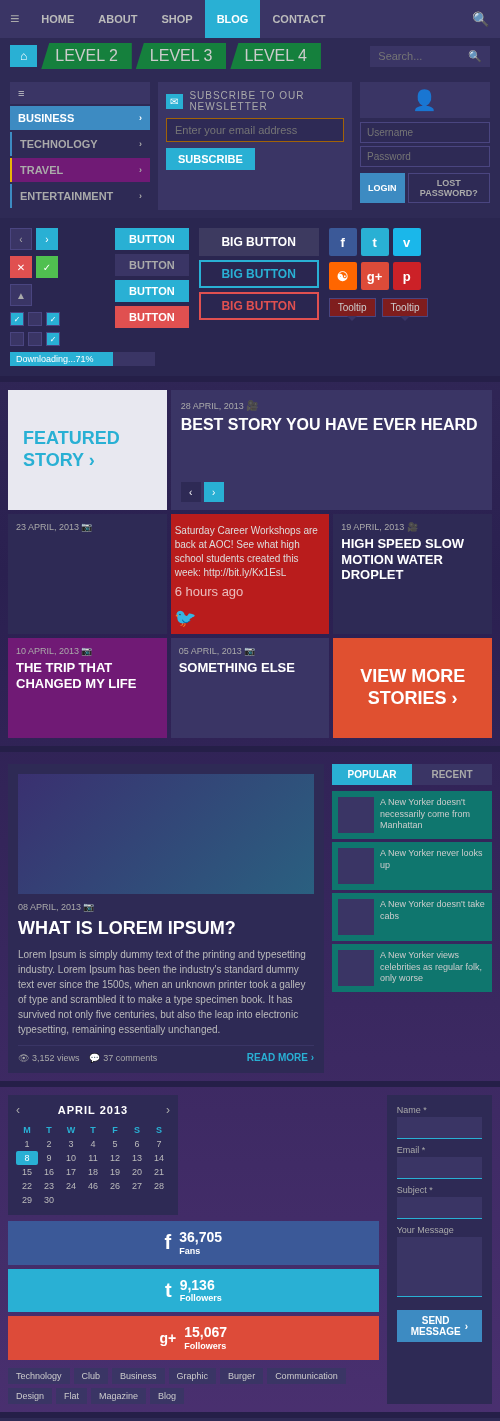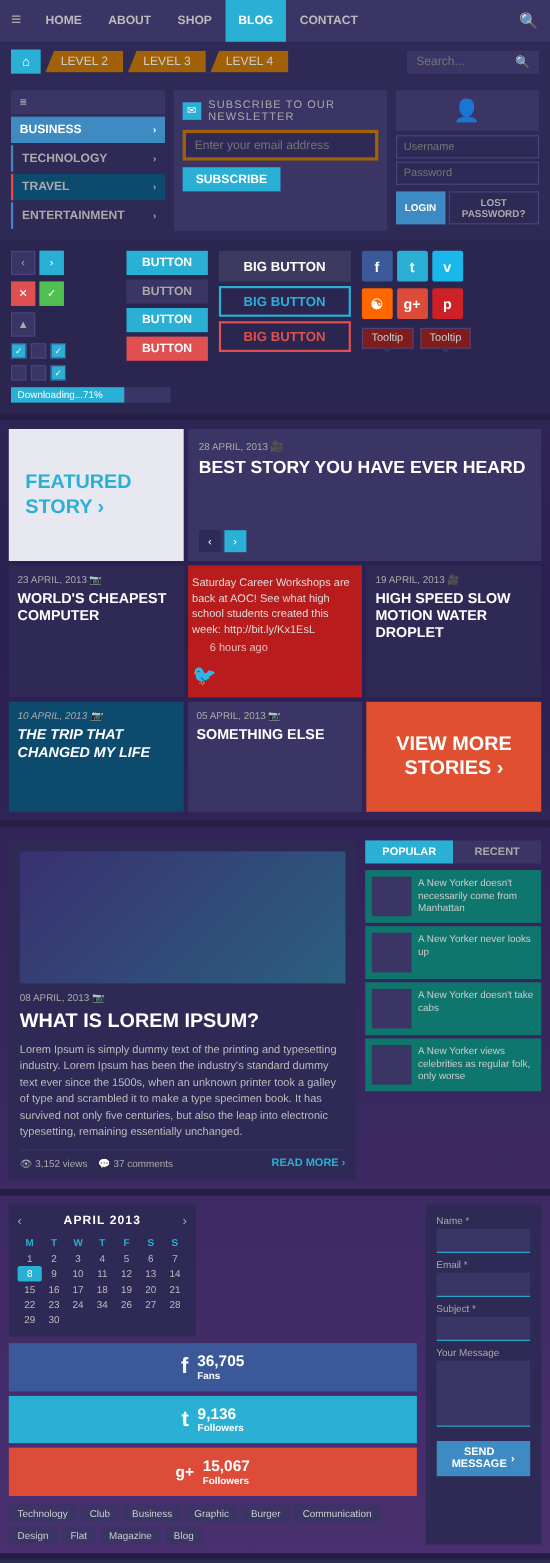--- a/index.html
+++ b/index.html
@@ -39,24 +39,24 @@
     .breadcrumb-bar {
       background: #2e2a55;
       display: flex;
       align-items: center;
       height: 36px;
       padding: 0 10px;
       gap: 2px;
     }
     .bc-home { background: #29b0d4; color: #fff; padding: 4px 10px; font-size: 12px; }
     .bc-item {
-      background: #a16207;
+      background: #15803d;
       color: #ccc;
       padding: 4px 14px;
-      font-size: 11px;
+      font-size: 16px;
       margin-left: 2px;
       clip-path: polygon(8px 0%, 100% 0%, calc(100% - 0px) 100%, 0% 100%);
     }
     .bc-search {
       margin-left: auto;
       background: #3a3565;
       border: none;
       color: #aaa;
       padding: 4px 8px;
       font-size: 11px;
@@ -98,21 +98,21 @@
       justify-content: space-between;
       padding: 6px 8px;
       font-size: 11px;
       font-weight: bold;
       text-transform: uppercase;
       cursor: pointer;
       margin-bottom: 2px;
     }
     .lmi-business { background: #3d8bc2; color: #fff; }
     .lmi-technology { background: #2e2a55; color: #aaa; border-left: 2px solid #3d8bc2; }
-    .lmi-travel { background: #0c4a6e; color: #aaa; border-left: 2px solid #ef4444; }
+    .lmi-travel { background: #701a75; color: #aaa; border-left: 2px solid #eab308; }
     .lmi-entertainment { background: #2e2a55; color: #aaa; border-left: 2px solid #3d8bc2; }
     .lmi-arrow { font-size: 9px; }
 
     
     .newsletter-box {
       flex: 1;
       background: #3a3565;
       padding: 8px;
     }
     .newsletter-header {
@@ -122,21 +122,21 @@
       margin-bottom: 6px;
       font-size: 10px;
       text-transform: uppercase;
       color: #aaa;
       letter-spacing: 1px;
     }
     .newsletter-icon { background: #29b0d4; color: #fff; padding: 2px 4px; font-size: 10px; }
     .newsletter-box input {
       width: 100%;
       background: #2e2a55;
-      border: 3px solid #a16207;
+      border: 1px solid #a16207;
       color: #aaa;
       padding: 5px 8px;
       font-size: 11px;
       margin-bottom: 6px;
     }
     .subscribe-btn {
       background: #29b0d4;
       color: #fff;
       border: none;
       padding: 5px 12px;
@@ -331,30 +331,29 @@
     }
     .blog-card-3 {
       grid-column: 3;
       grid-row: 2;
       background: #2e2a55;
       padding: 8px;
       min-height: 120px;
     }
     .blog-card-title { font-size: 13px; font-weight: bold; text-transform: uppercase; line-height: 1.2; margin-top: 4px; }
     .blog-card-text { font-size: 10px; color: #ddd; margin-top: 6px; line-height: 1.4; }
-    .blog-card-time { font-size: 10px; color: rgba(255,255,255,0.7); margin-top: 4px; margin-left: 16px; }
+    .blog-card-time { font-size: 13px; color: rgba(255,255,255,0.7); margin-top: 4px; }
     .blog-card-twitter { font-size: 18px; margin-top: 8px; color: #fff; }
 
     .blog-card-4 {
       grid-column: 1;
       grid-row: 3;
-      background: #0c4a6e;
+      background: #701a75;
       padding: 8px;
       min-height: 100px;
-      font-style: italic;
     }
     .blog-card-5 {
       grid-column: 2;
       grid-row: 3;
       background: #3a3565;
       padding: 8px;
       min-height: 100px;
     }
     .blog-card-6 {
       grid-column: 3;
@@ -678,21 +677,20 @@
       <button class="blog-nav-btn dark">‹</button>
       <button class="blog-nav-btn">›</button>
     </div>
   </div>
 
   <div class="blog-card-1">
     <div class="blog-meta">
       <span>23 APRIL, 2013</span>
       <span> 📷</span>
     </div>
-    <div class="blog-card-title">WORLD'S CHEAPEST COMPUTER</div>
   </div>
 
   <div class="blog-card-2">
     <div class="blog-card-text">Saturday Career Workshops are back at AOC! See what high school students created this week: http://bit.ly/Kx1EsL</div>
     <div class="blog-card-time">6 hours ago</div>
     <div class="blog-card-twitter">🐦</div>
   </div>
 
   <div class="blog-card-3">
     <div class="blog-meta">
@@ -819,21 +817,21 @@
               <td>17</td>
               <td>18</td>
               <td>19</td>
               <td>20</td>
               <td>21</td>
             </tr>
             <tr>
               <td>22</td>
               <td>23</td>
               <td>24</td>
-              <td>34</td>
+              <td>46</td>
               <td>26</td>
               <td>27</td>
               <td>28</td>
             </tr>
             <tr>
               <td>29</td>
               <td>30</td>
               <td></td>
               <td></td>
               <td></td>

